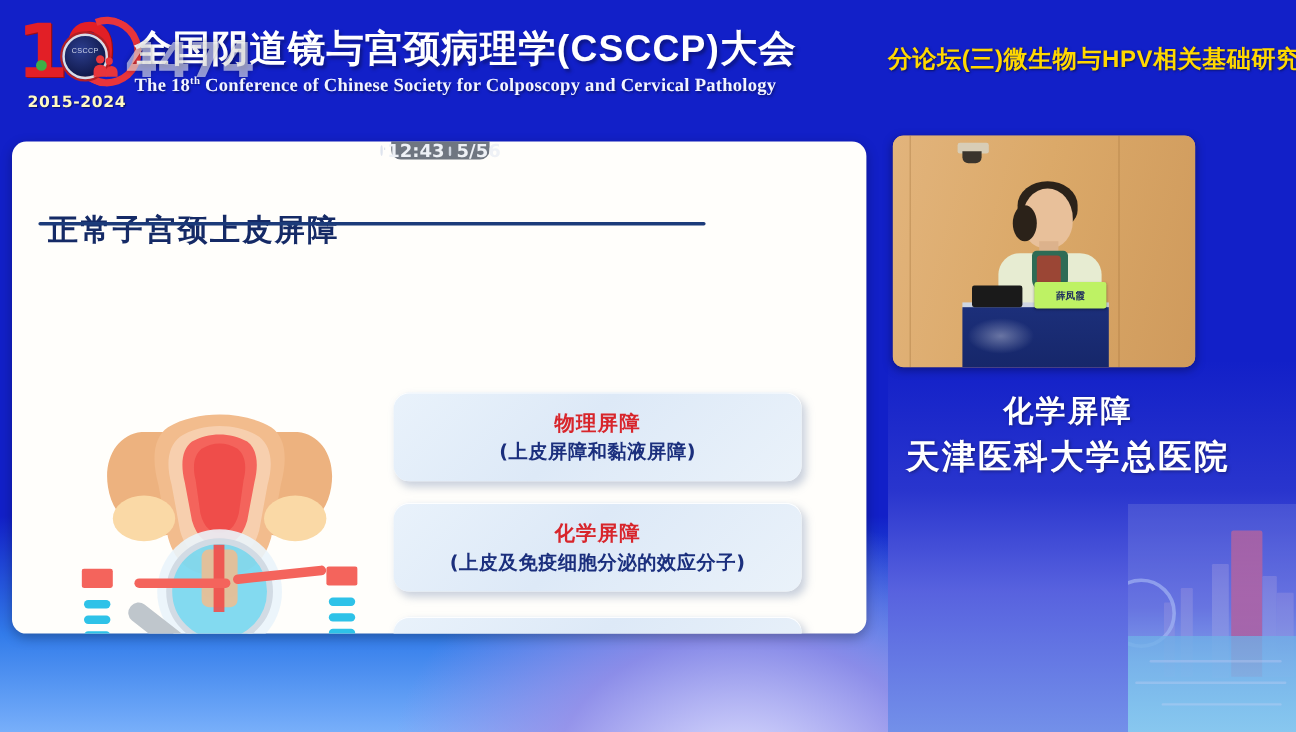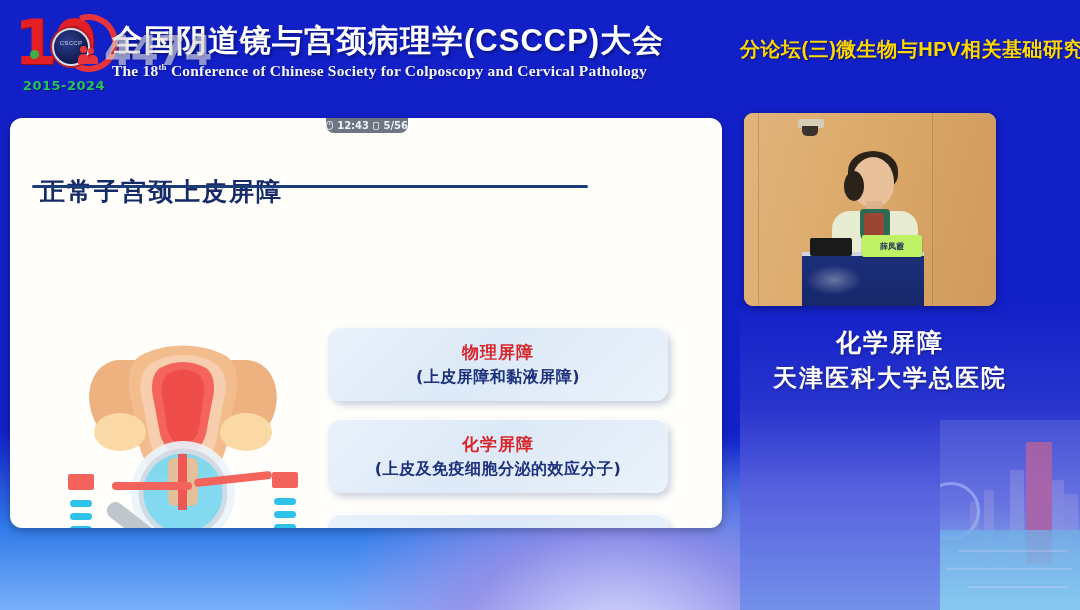--- a/index.html
+++ b/index.html
@@ -50,21 +50,21 @@
   .logo .emblem{
     position:absolute;left:44px;top:22px;width:34px;height:34px;border-radius:50%;
     background:radial-gradient(circle at 40% 35%,#2c3e8f,#111a4d 70%);
     border:2px solid #d9dee8;box-shadow:0 0 0 2px #b12026;
   }
   .logo .emtxt{position:absolute;left:0;right:0;top:10px;text-align:center;color:#cfd6ea;font-size:6px;letter-spacing:.3px;}
   .logo .dot{position:absolute;left:22px;top:44px;width:9px;height:9px;border-radius:50%;background:#3fae46;}
   .logo .people{position:absolute;left:70px;top:40px;width:24px;height:20px;}
   .logo .people i{position:absolute;background:#e8353b;border-radius:50%;}
   .logo .years{
-    position:absolute;left:4px;top:72px;width:104px;text-align:center;color:#22c55e;
+    position:absolute;left:4px;top:72px;width:104px;text-align:center;color:#fef9c3;
     font-size:13px;font-weight:bold;font-family:"DejaVu Sans",sans-serif;letter-spacing:.5px;
     text-shadow:1px 1px 1px rgba(0,0,0,.45);
   }
   .title-cn{
     position:absolute;left:112px;top:20px;color:#ffffff;font-size:31px;font-weight:bold;
     letter-spacing:1px;white-space:nowrap;text-shadow:2px 2px 3px rgba(0,0,0,.35);
   }
   .title-en{
     position:absolute;left:112px;top:62px;color:#f2f4ff;font-size:15.5px;font-weight:bold;
     white-space:nowrap;font-family:"Liberation Serif","DejaVu Serif",serif;letter-spacing:.2px;
@@ -89,21 +89,21 @@
   }
   .slide-title{
     position:absolute;left:30px;top:28px;color:#152a66;font-size:25px;font-weight:bold;
     letter-spacing:2px;font-family:"DejaVu Sans",sans-serif;white-space:nowrap;margin-top:29px;
   }
   .slide-rule{position:absolute;left:22px;top:67px;width:556px;height:3px;background:#1c3b7a;border-radius:2px;}
 
   .badge{
     position:absolute;left:326px;top:118px;width:82px;height:15px;border-radius:0 0 8px 8px;
     background:rgba(70,80,95,.78);display:flex;align-items:center;justify-content:center;gap:4px;
-    color:#eef1f6;font-size:10px;font-weight:bold;font-family:"DejaVu Sans",sans-serif;
+    color:#eef1f6;font-size:15px;font-weight:bold;font-family:"DejaVu Sans",sans-serif;
   }
   .badge .clock{width:7px;height:7px;border:1px solid #dfe4ee;border-radius:50%;position:relative;}
   .badge .clock::after{content:"";position:absolute;left:2px;top:1px;width:1px;height:2px;background:#dfe4ee;}
   .badge .sep{width:6px;height:6px;border:1px solid #cfd5e0;border-radius:1px;}
 
   
   .box{
     position:absolute;left:318px;width:340px;height:74px;border-radius:13px;
     background:linear-gradient(135deg,#e9f2fb 0%,#dde9f7 45%,#eaf2fa 100%);
     box-shadow:3px 4px 7px rgba(120,140,175,.4), inset 0 1px 0 rgba(255,255,255,.9);
@@ -144,21 +144,21 @@
   }
   .video .sparkle{position:absolute;left:62px;top:152px;width:56px;height:30px;
     background:radial-gradient(ellipse at 50% 50%,rgba(255,255,255,.35),rgba(255,255,255,0) 70%);}
 
   .speaker-name{
     position:absolute;left:744px;top:326px;width:292px;text-align:center;color:#ffffff;
     font-size:25px;font-weight:bold;letter-spacing:2px;text-shadow:1px 1px 3px rgba(0,0,0,.4);
   }
   .speaker-org{
     position:absolute;left:744px;top:362px;width:292px;text-align:center;color:#ffffff;
-    font-size:24px;font-weight:bold;letter-spacing:2px;text-shadow:1px 1px 3px rgba(0,0,0,.4);
+    font-size:28px;font-weight:bold;letter-spacing:2px;text-shadow:1px 1px 3px rgba(0,0,0,.4);
   }
 </style>
 </head>
 <body>
 
 <div id="stage">
 
   <div class="bg-base"></div>
   <div class="bg-left-glow"></div>
   <div class="bg-left-purple"></div>

